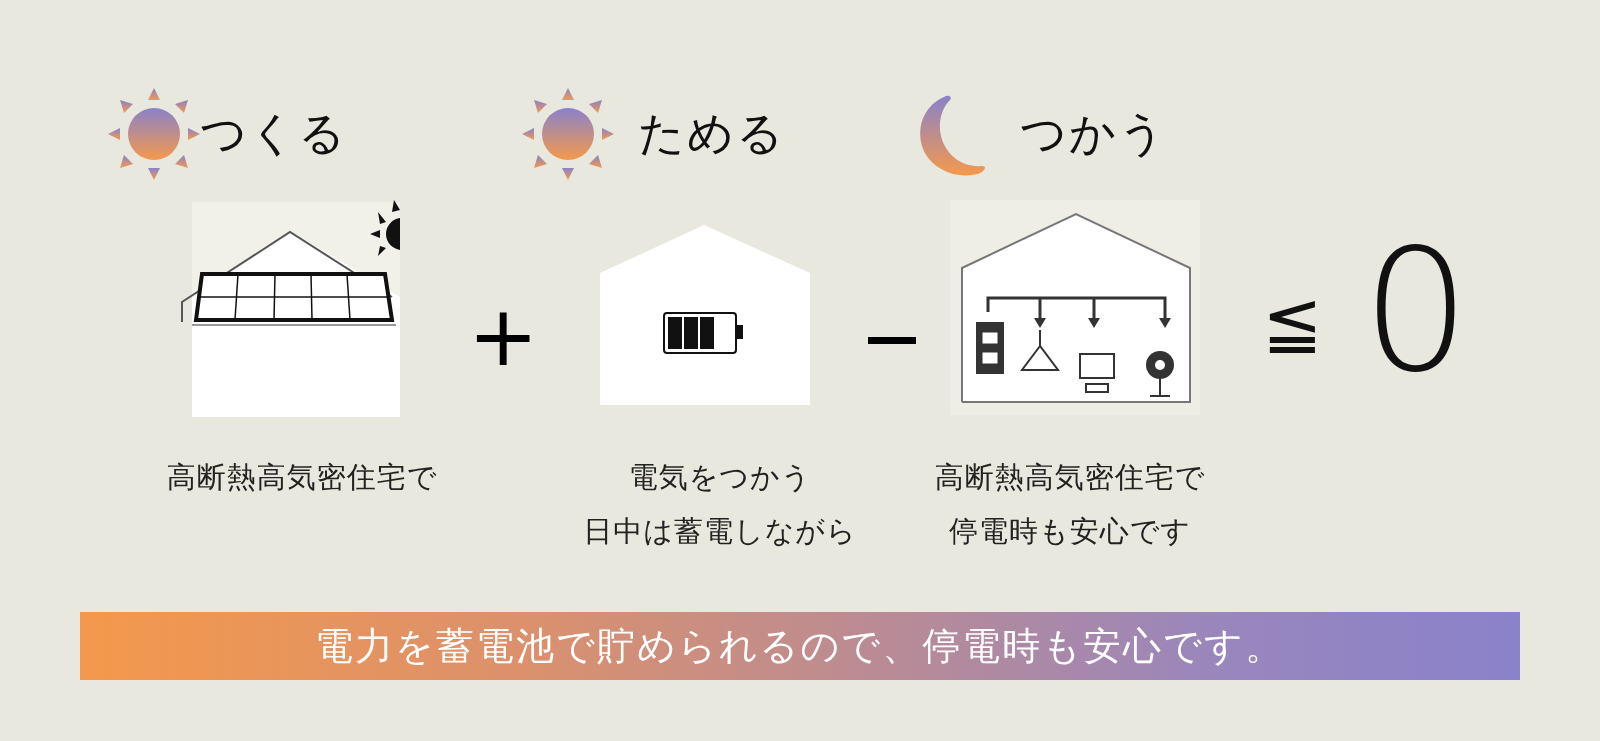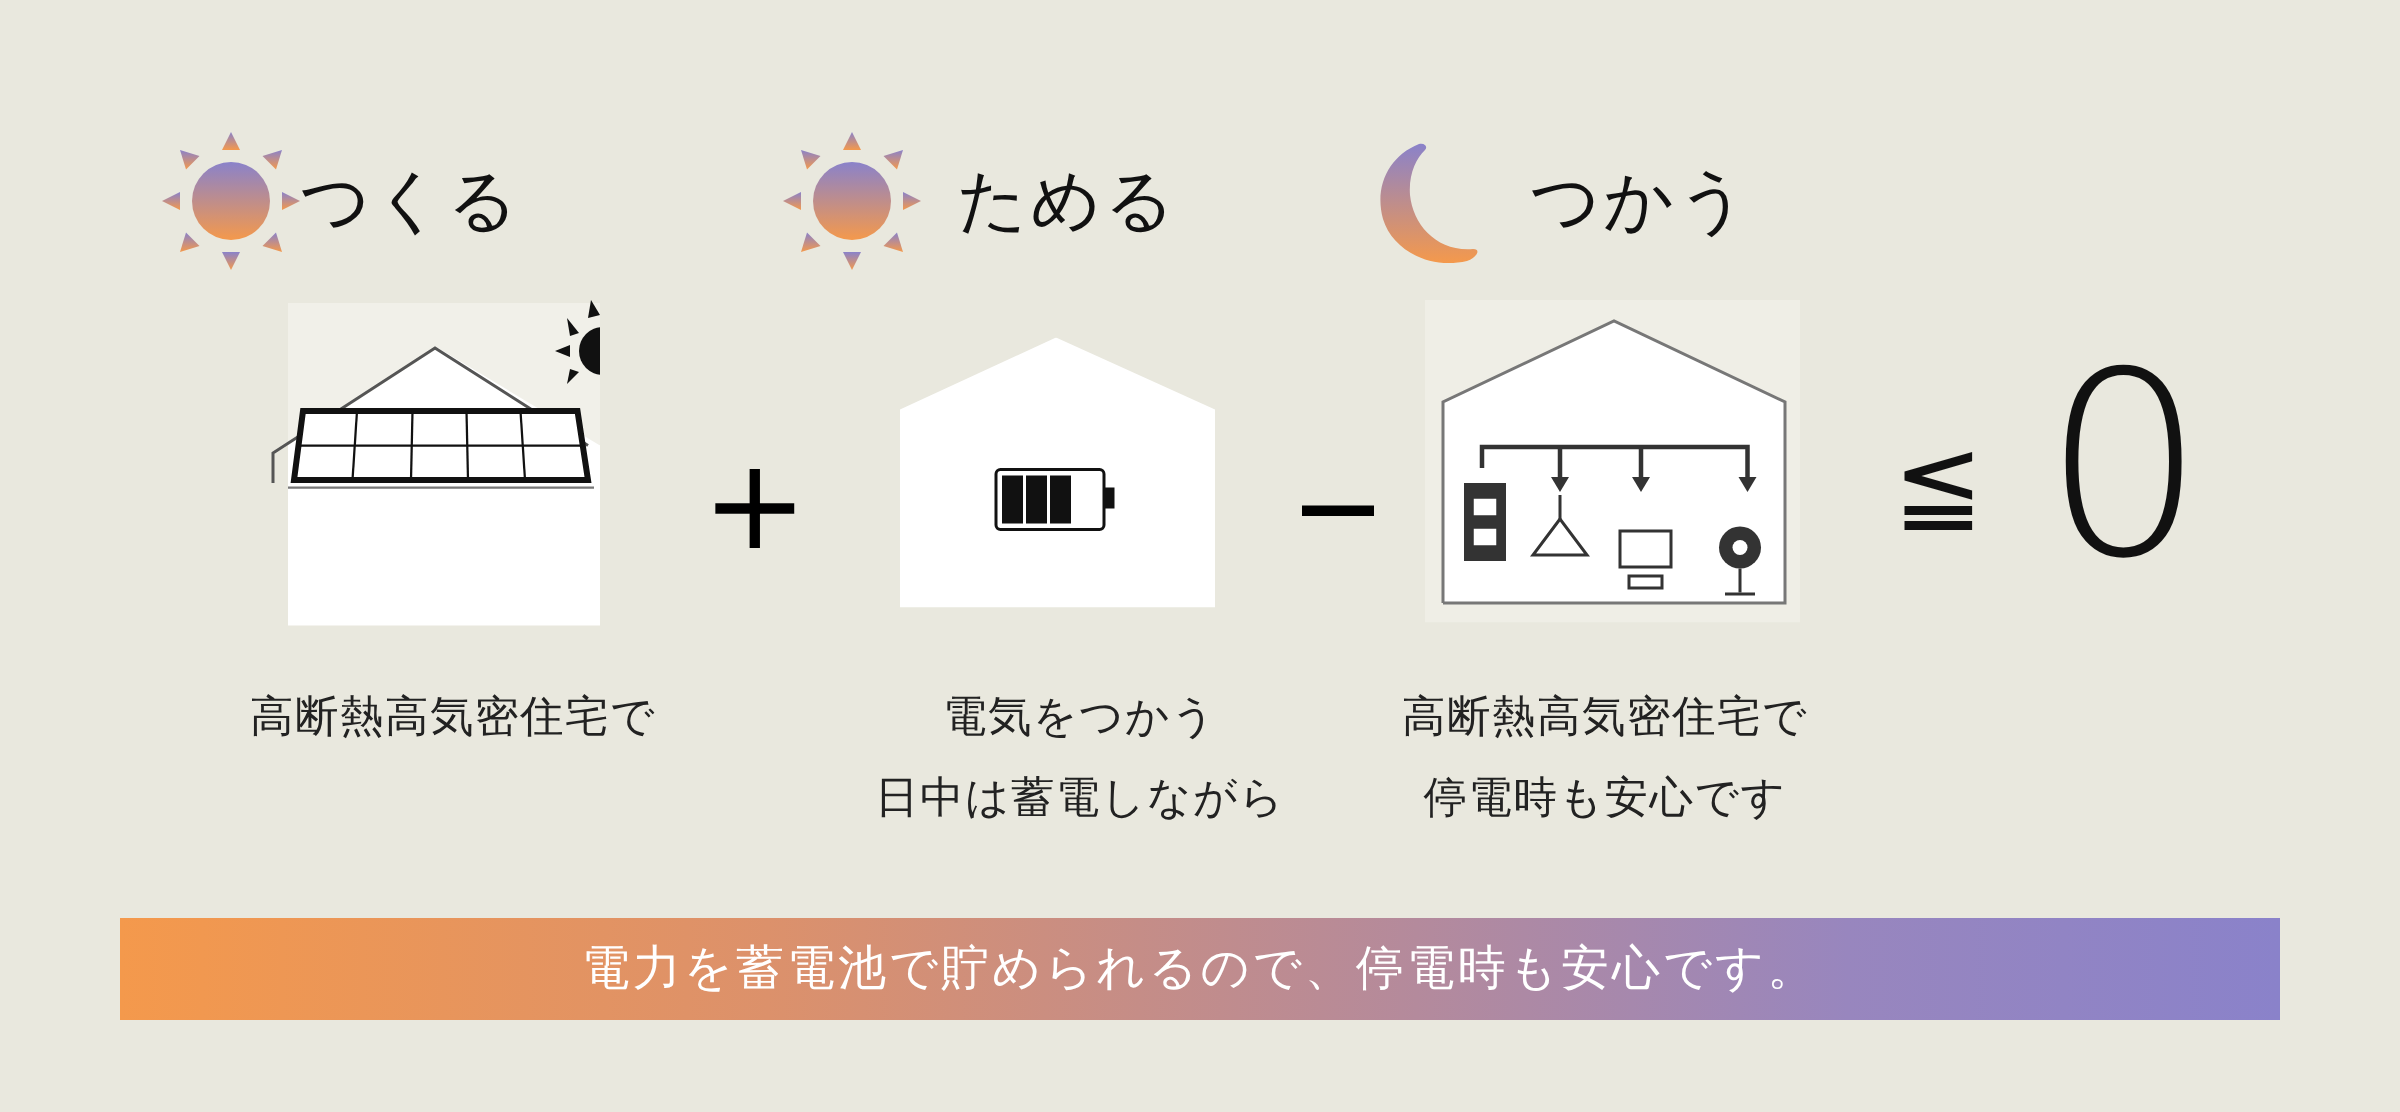--- a/index.html
+++ b/index.html
@@ -14,21 +14,21 @@
   .heading { display:flex; align-items:center; }
   .heading-icon { width:92px; height:92px; }
   .heading-label { font-size:46px; font-weight:400; letter-spacing:2px; color:#111; }
   .desc { font-size:29px; line-height:54px; text-align:center; color:#222; letter-spacing:1px; }
   .op { font-size:84px; font-weight:400; color:#000; line-height:1; }
   .banner {
     left:80px; top:612px; width:1440px; height:68px;
     background:linear-gradient(90deg, #f4994c 0%, #dc916b 30%, #b48a9c 60%, #9886be 80%, #8a82ca 100%);
     display:flex; align-items:center; justify-content:center;
   }
-  .banner-text { color:#fff; font-size:32px; letter-spacing:2px; }
+  .banner-text { color:#fff; font-size:38px; letter-spacing:2px; }
 </style>
 </head>
 <body>
 
 <svg width="0" height="0" style="position:absolute">
   <defs>
     <linearGradient id="sunGrad" x1="0" y1="0" x2="0" y2="1">
       <stop offset="0" stop-color="#8a82ca"></stop>
       <stop offset="1" stop-color="#f4994c"></stop>
     </linearGradient>

